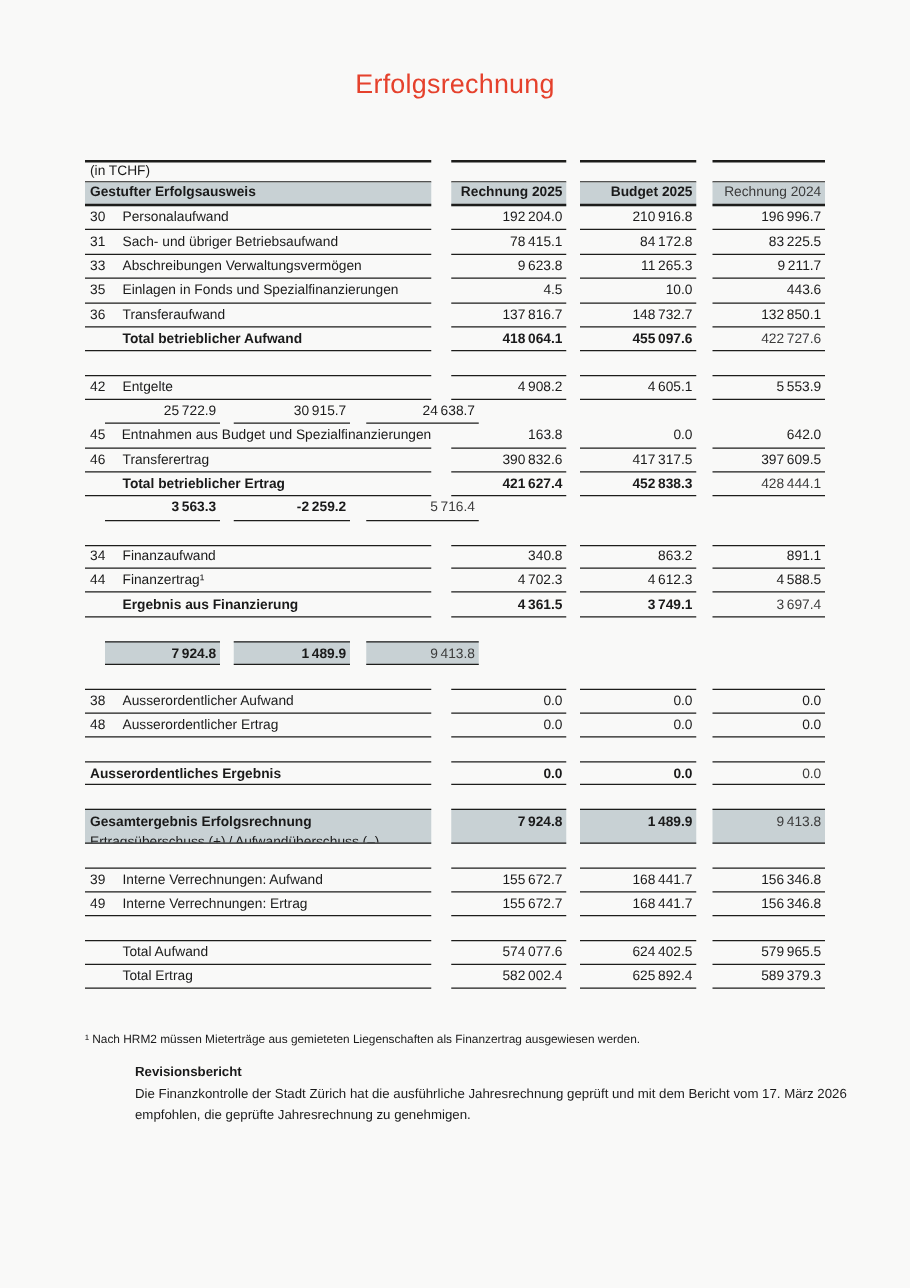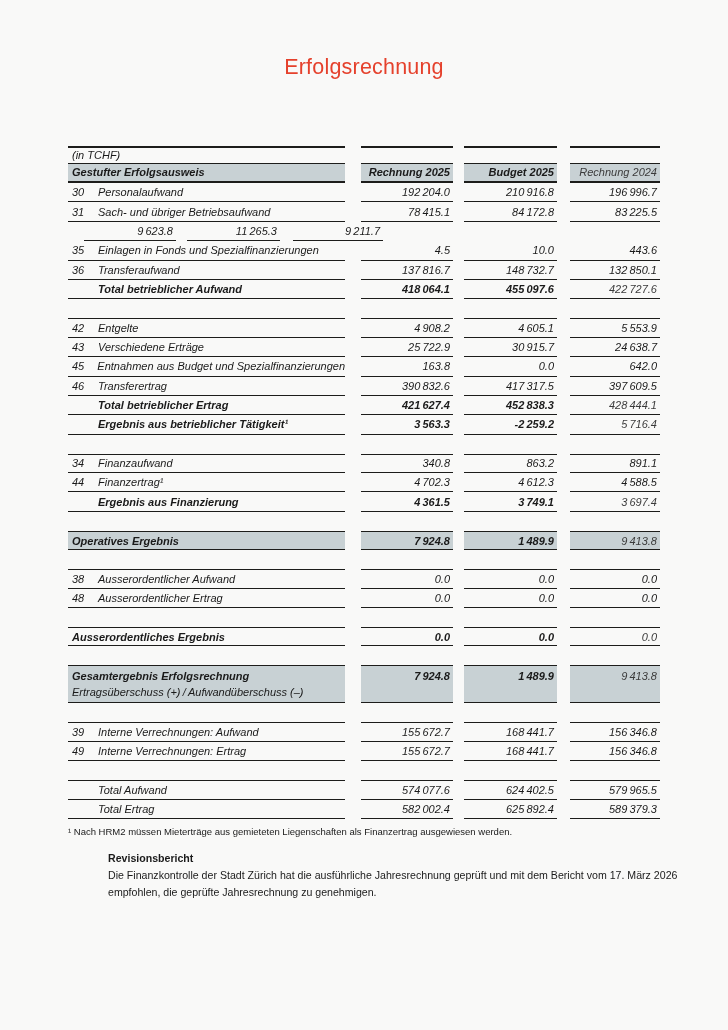--- a/index.html
+++ b/index.html
@@ -18,27 +18,27 @@
     position:relative;
   }
   .page{position:absolute;inset:0;}
   .title{
     position:absolute;top:55px;left:0;width:728px;
     text-align:center;
     font-size:21.5px;font-weight:400;letter-spacing:.2px;
     color:var(--accent);
   }
   .table{
-    position:absolute;top:146px;left:68px;width:592px;
-    font-size:11px;line-height:1.1;font-style:italic;
+    position:absolute;top:128px;left:68px;width:592px;
+    font-size:11px;line-height:1.1;
   }
   .trow{display:flex;height:19.4px;}
   .trow.intro{height:18px;}
   .trow.header{height:19px;}
-  .trow.grand{height:38px;align-items:center;}
+  .trow.grand{height:28px;align-items:center;}
   .trow.spacer{height:19px;}
   .c{
     height:100%;
     display:flex;align-items:center;
     border-bottom:1.5px solid var(--border);
     overflow:hidden;white-space:nowrap;
   }
   .cl{width:277px;}
   .g1{width:16px;} .c1{width:92px;}
   .g2{width:11px;} .c2{width:93px;}
@@ -116,20 +116,24 @@
           <span class="lbl">Sach- und übriger Betriebsaufwand</span>
         </div>
         <div class="c gapc g1"></div>
         <div class="c val c1">78 415.1</div>
         <div class="c gapc g2"></div>
         <div class="c val c2">84 172.8</div>
         <div class="c gapc g3"></div>
         <div class="c val c3">83 225.5</div>
       </div>
       <div class="trow item">
+        <div class="c cl lab">
+          <span class="num">33</span>
+          <span class="lbl">Abschreibungen Verwaltungsvermögen</span>
+        </div>
         <div class="c gapc g1"></div>
         <div class="c val c1">9 623.8</div>
         <div class="c gapc g2"></div>
         <div class="c val c2">11 265.3</div>
         <div class="c gapc g3"></div>
         <div class="c val c3">9 211.7</div>
       </div>
       <div class="trow item">
         <div class="c cl lab">
           <span class="num">35</span>
@@ -172,24 +176,20 @@
           <span class="lbl">Entgelte</span>
         </div>
         <div class="c gapc g1"></div>
         <div class="c val c1">4 908.2</div>
         <div class="c gapc g2"></div>
         <div class="c val c2">4 605.1</div>
         <div class="c gapc g3"></div>
         <div class="c val c3">5 553.9</div>
       </div>
       <div class="trow item">
-        <div class="c cl lab">
-          <span class="num">43</span>
-          <span class="lbl">Verschiedene Erträge</span>
-        </div>
         <div class="c gapc g1"></div>
         <div class="c val c1">25 722.9</div>
         <div class="c gapc g2"></div>
         <div class="c val c2">30 915.7</div>
         <div class="c gapc g3"></div>
         <div class="c val c3">24 638.7</div>
       </div>
       <div class="trow item">
         <div class="c cl lab">
           <span class="num">45</span>
@@ -219,23 +219,20 @@
           <span class="lbl b">Total betrieblicher Ertrag</span>
         </div>
         <div class="c gapc g1"></div>
         <div class="c val c1 b">421 627.4</div>
         <div class="c gapc g2"></div>
         <div class="c val c2 b">452 838.3</div>
         <div class="c gapc g3"></div>
         <div class="c val c3 dim">428 444.1</div>
       </div>
       <div class="trow total">
-        <div class="c cl lab ind">
-          <span class="lbl b">Ergebnis aus betrieblicher Tätigkeit¹</span>
-        </div>
         <div class="c gapc g1"></div>
         <div class="c val c1 b">3 563.3</div>
         <div class="c gapc g2"></div>
         <div class="c val c2 b">-2 259.2</div>
         <div class="c gapc g3"></div>
         <div class="c val c3 dim">5 716.4</div>
       </div>
       <div class="trow spacer"></div>
       <div class="trow item top">
         <div class="c cl lab">
@@ -267,23 +264,20 @@
         </div>
         <div class="c gapc g1"></div>
         <div class="c val c1 b">4 361.5</div>
         <div class="c gapc g2"></div>
         <div class="c val c2 b">3 749.1</div>
         <div class="c gapc g3"></div>
         <div class="c val c3 dim">3 697.4</div>
       </div>
       <div class="trow spacer"></div>
       <div class="trow section top hl">
-        <div class="c cl lab">
-          <span class="lbl b">Operatives Ergebnis</span>
-        </div>
         <div class="c gapc g1"></div>
         <div class="c val c1 b">7 924.8</div>
         <div class="c gapc g2"></div>
         <div class="c val c2 b">1 489.9</div>
         <div class="c gapc g3"></div>
         <div class="c val c3 dim">9 413.8</div>
       </div>
       <div class="trow spacer"></div>
       <div class="trow item top">
         <div class="c cl lab">

